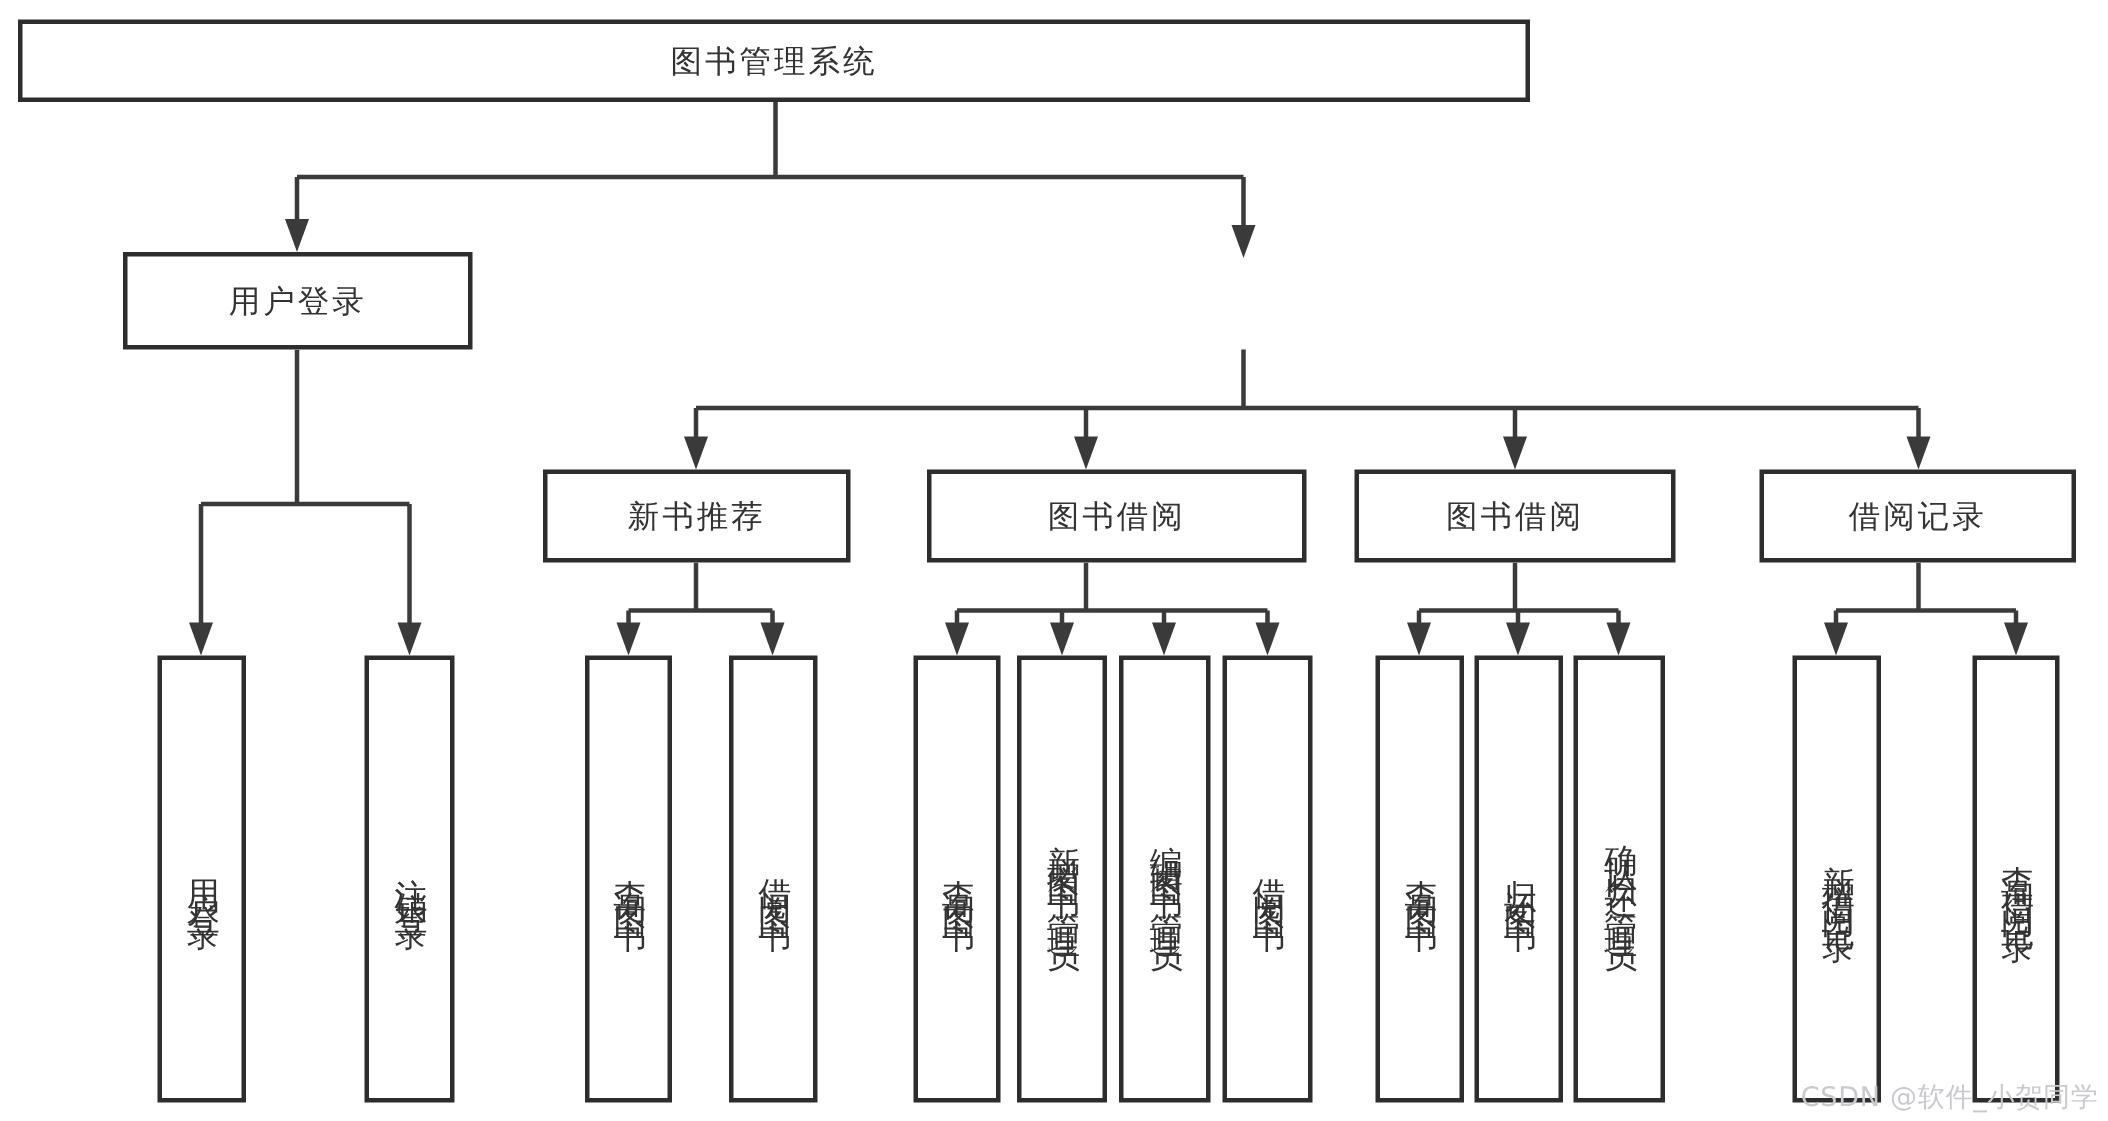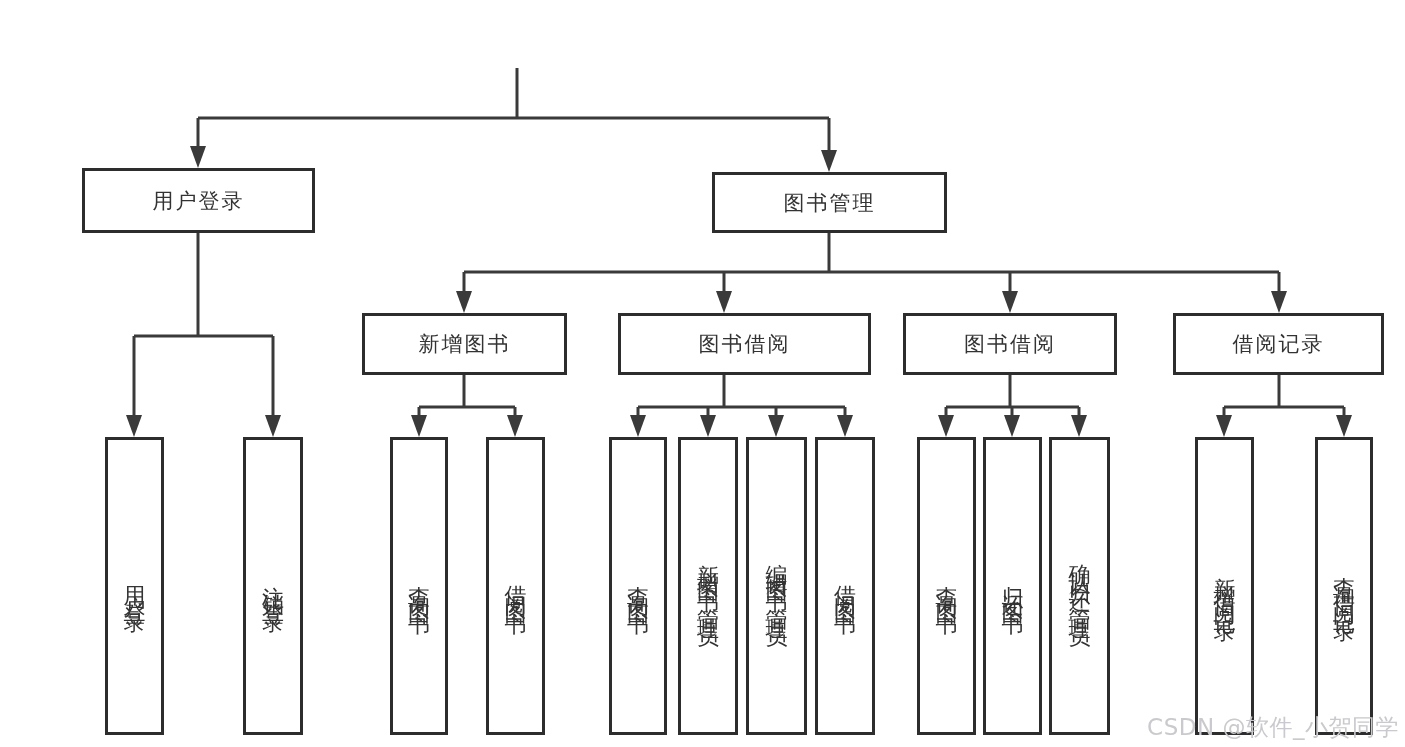--- a/index.html
+++ b/index.html
@@ -24,21 +24,21 @@
     border:3px solid var(--border);box-sizing:border-box;
     display:flex;align-items:center;justify-content:center;
   }
   .vbox span{
     writing-mode:vertical-rl;text-orientation:mixed;
     color:var(--text);font-size:22px;letter-spacing:9px;line-height:1;
     white-space:nowrap;
   }
   #watermark{
     position:absolute;right:6px;bottom:4px;z-index:5;
-    color:var(--wm);font-size:23px;letter-spacing:0.5px;white-space:nowrap;
+    color:var(--wm);font-size:18px;letter-spacing:0.5px;white-space:nowrap;
   }
 </style>
 </head>
 <body>
 
 <div id="canvas">
 
   <svg id="wires" viewBox="0 0 1405 747" xmlns="http://www.w3.org/2000/svg">
       <line x1="517" y1="68" x2="517" y2="118" stroke="#3a3a3a" stroke-width="3"></line>
       <line x1="198" y1="118" x2="829" y2="118" stroke="#3a3a3a" stroke-width="3"></line>
@@ -87,30 +87,30 @@
       <polygon points="700,415 716,415 708,437" fill="#3a3a3a"></polygon>
       <polygon points="768,415 784,415 776,437" fill="#3a3a3a"></polygon>
       <polygon points="837,415 853,415 845,437" fill="#3a3a3a"></polygon>
       <polygon points="938,415 954,415 946,437" fill="#3a3a3a"></polygon>
       <polygon points="1004,415 1020,415 1012,437" fill="#3a3a3a"></polygon>
       <polygon points="1071,415 1087,415 1079,437" fill="#3a3a3a"></polygon>
       <polygon points="1216,415 1232,415 1224,437" fill="#3a3a3a"></polygon>
       <polygon points="1336,415 1352,415 1344,437" fill="#3a3a3a"></polygon>
     </svg>
 
+  <div class="hbox" style="left:12px;top:13px;width:1008px;height:55px">
+    <span>图书管理系统</span>
+  </div>
 
   <div class="hbox" style="left:82px;top:168px;width:233px;height:65px">
     <span>用户登录</span>
   </div>
-  <div class="hbox" style="left:712px;top:172px;width:235px;height:61px">
-    <span>图书管理</span>
-  </div>
 
   <div class="hbox" style="left:362px;top:313px;width:205px;height:62px">
-    <span>新增图书</span>
+    <span>新书推荐</span>
   </div>
   <div class="hbox" style="left:618px;top:313px;width:253px;height:62px">
     <span>图书借阅</span>
   </div>
   <div class="hbox" style="left:903px;top:313px;width:214px;height:62px">
     <span>图书借阅</span>
   </div>
   <div class="hbox" style="left:1173px;top:313px;width:211px;height:62px">
     <span>借阅记录</span>
   </div>

